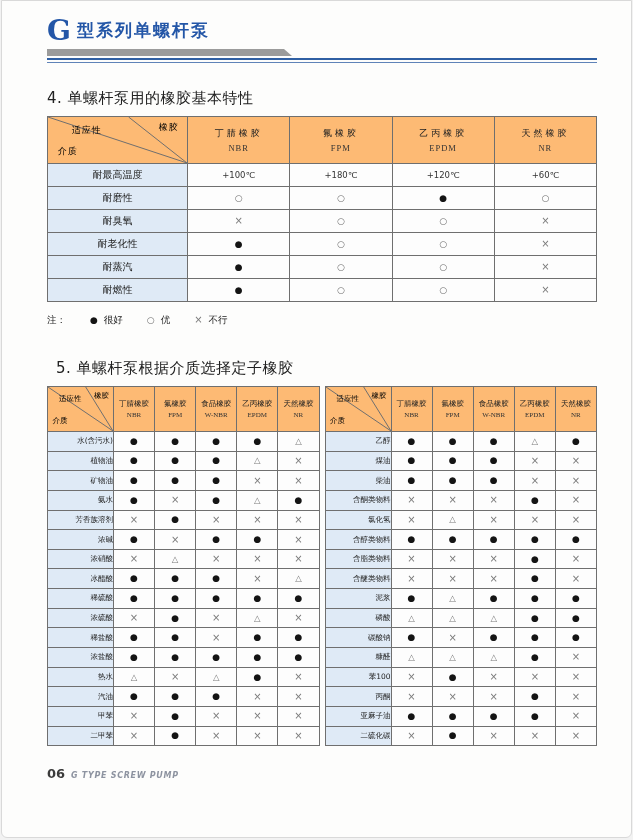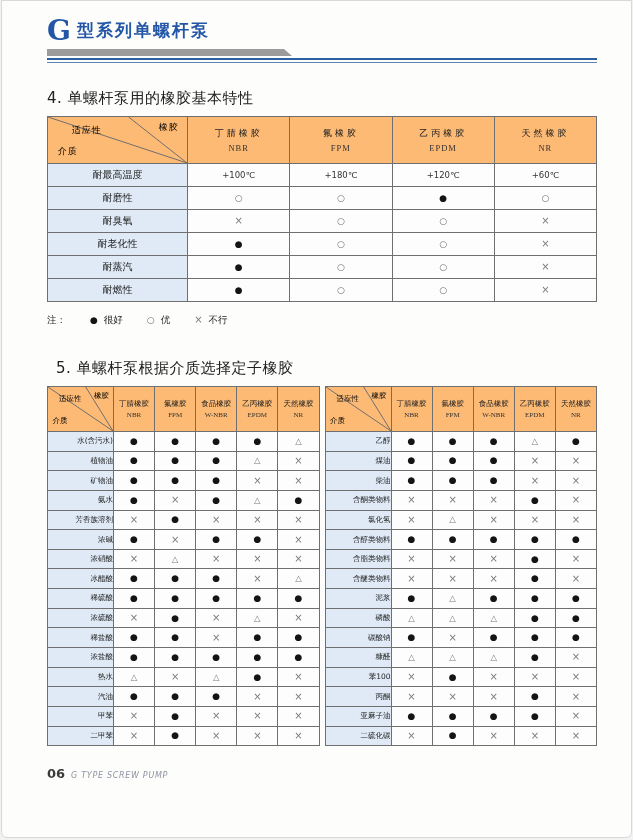--- a/index.html
+++ b/index.html
@@ -87,21 +87,21 @@
   .legend1 .leg-item:first-of-type{margin-left:8px;}
   .leg-item .sym{margin-right:6px;}
   .notes{margin-top:9px;font-size:8.5px;color:#222;line-height:1.5;}
   .note-line2{padding-left:15px;}
   .note-line2 .leg-item{margin-left:22px;}
   .note-line2 .leg-item:first-of-type{margin-left:6px;}
   
   .footer{margin-top:20px;display:flex;align-items:baseline;}
   .pg-num{font-size:13px;font-weight:bold;color:#3b3b3b;}
   .brand{
-    font-size:8px;font-style:italic;font-weight:normal;
+    font-size:8px;font-style:italic;font-weight:bold;
     color:#8d93a0;letter-spacing:0.7px;margin-left:6px;
   }
 </style>
 </head>
 <body>
 
 <div class="page">
 
   <div class="title-row">
     <span class="title-g">G</span><span class="title-rest">型系列单螺杆泵</span>

